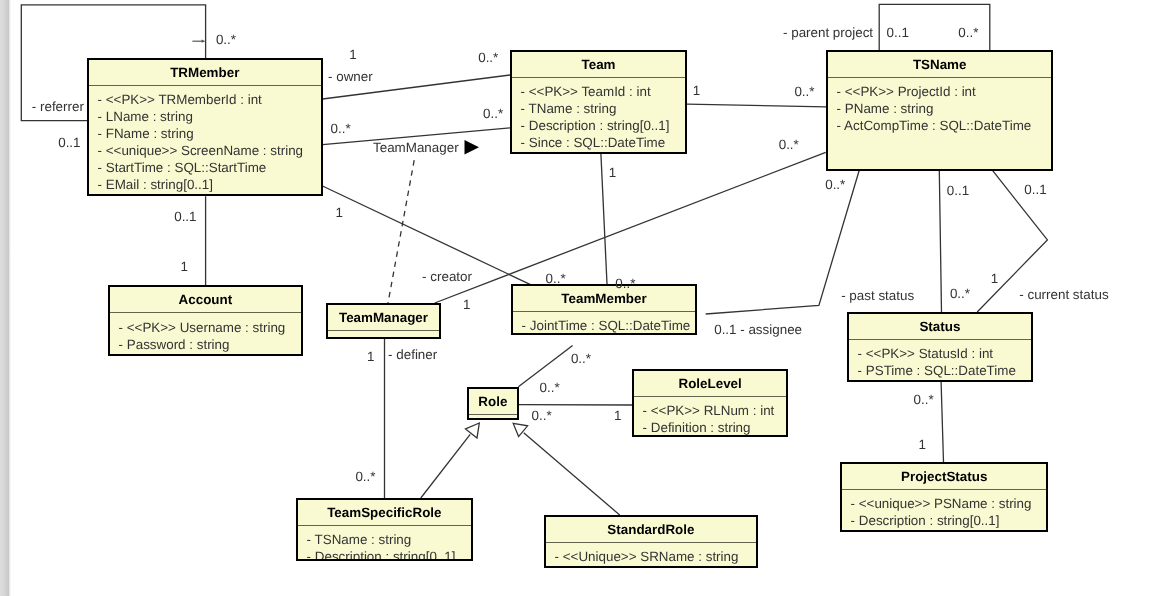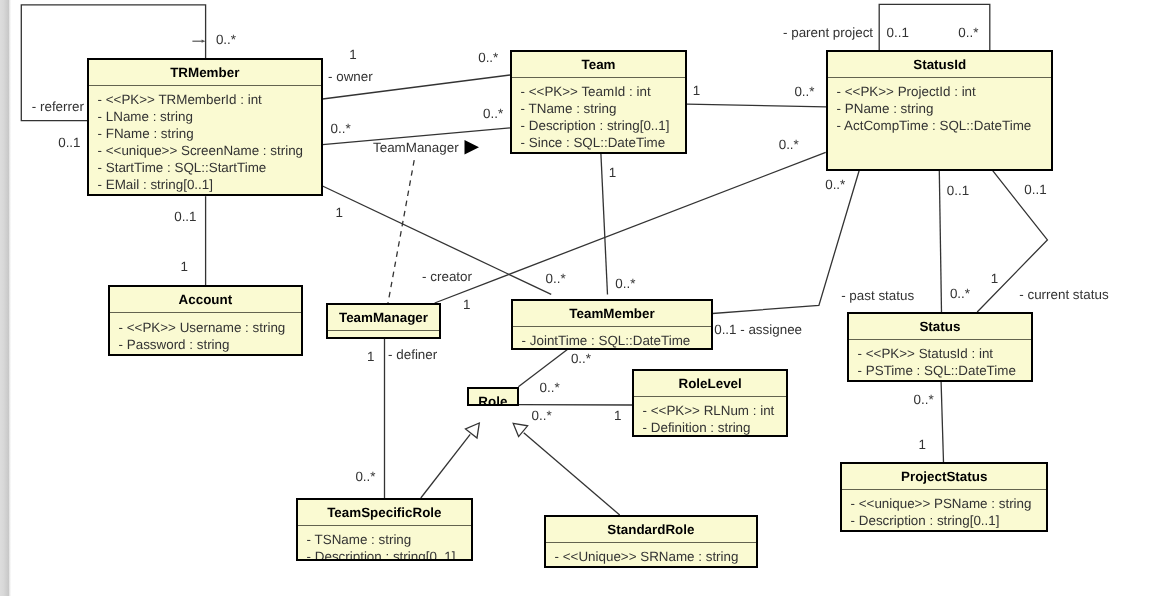--- a/index.html
+++ b/index.html
@@ -78,21 +78,21 @@
       <div class="tt" style="height:24.6px">Team</div>
       <div class="sep"></div>
       <div class="attrs">
         <div class="at">- &lt;&lt;PK&gt;&gt; TeamId : int</div>
         <div class="at">- TName : string</div>
         <div class="at">- Description : string[0..1]</div>
         <div class="at">- Since : SQL::DateTime</div>
       </div>
     </div>
     <div class="cls" style="left:826px;top:50px;width:227.4px;height:120.7px">
-      <div class="tt" style="height:24.6px">StatusId</div>
+      <div class="tt" style="height:24.6px">TSName</div>
       <div class="sep"></div>
       <div class="attrs">
         <div class="at">- &lt;&lt;PK&gt;&gt; ProjectId : int</div>
         <div class="at">- PName : string</div>
         <div class="at">- ActCompTime : SQL::DateTime</div>
       </div>
     </div>
     <div class="cls" style="left:108px;top:285px;width:194.8px;height:70.6px">
       <div class="tt" style="height:25.3px">Account</div>
       <div class="sep"></div>
@@ -101,28 +101,28 @@
         <div class="at">- Password : string</div>
       </div>
     </div>
     <div class="cls" style="left:326px;top:303px;width:115px;height:35.5px">
       <div class="tt" style="height:24.6px">TeamManager</div>
       <div class="sep"></div>
       <div class="attrs">
 
       </div>
     </div>
-    <div class="cls" style="left:511px;top:299px;width:202px;height:51.1px">
+    <div class="cls" style="left:511px;top:284px;width:186px;height:51.1px">
       <div class="tt" style="height:24.6px">TeamMember</div>
       <div class="sep"></div>
       <div class="attrs">
         <div class="at">- JointTime : SQL::DateTime</div>
       </div>
     </div>
-    <div class="cls" style="left:467px;top:387px;width:51.7px;height:19px">
+    <div class="cls" style="left:467px;top:387px;width:51.7px;height:33px">
       <div class="tt" style="height:24.6px">Role</div>
       <div class="sep"></div>
       <div class="attrs">
 
       </div>
     </div>
     <div class="cls" style="left:632px;top:369px;width:156.3px;height:68px">
       <div class="tt" style="height:24.6px">RoleLevel</div>
       <div class="sep"></div>
       <div class="attrs">

